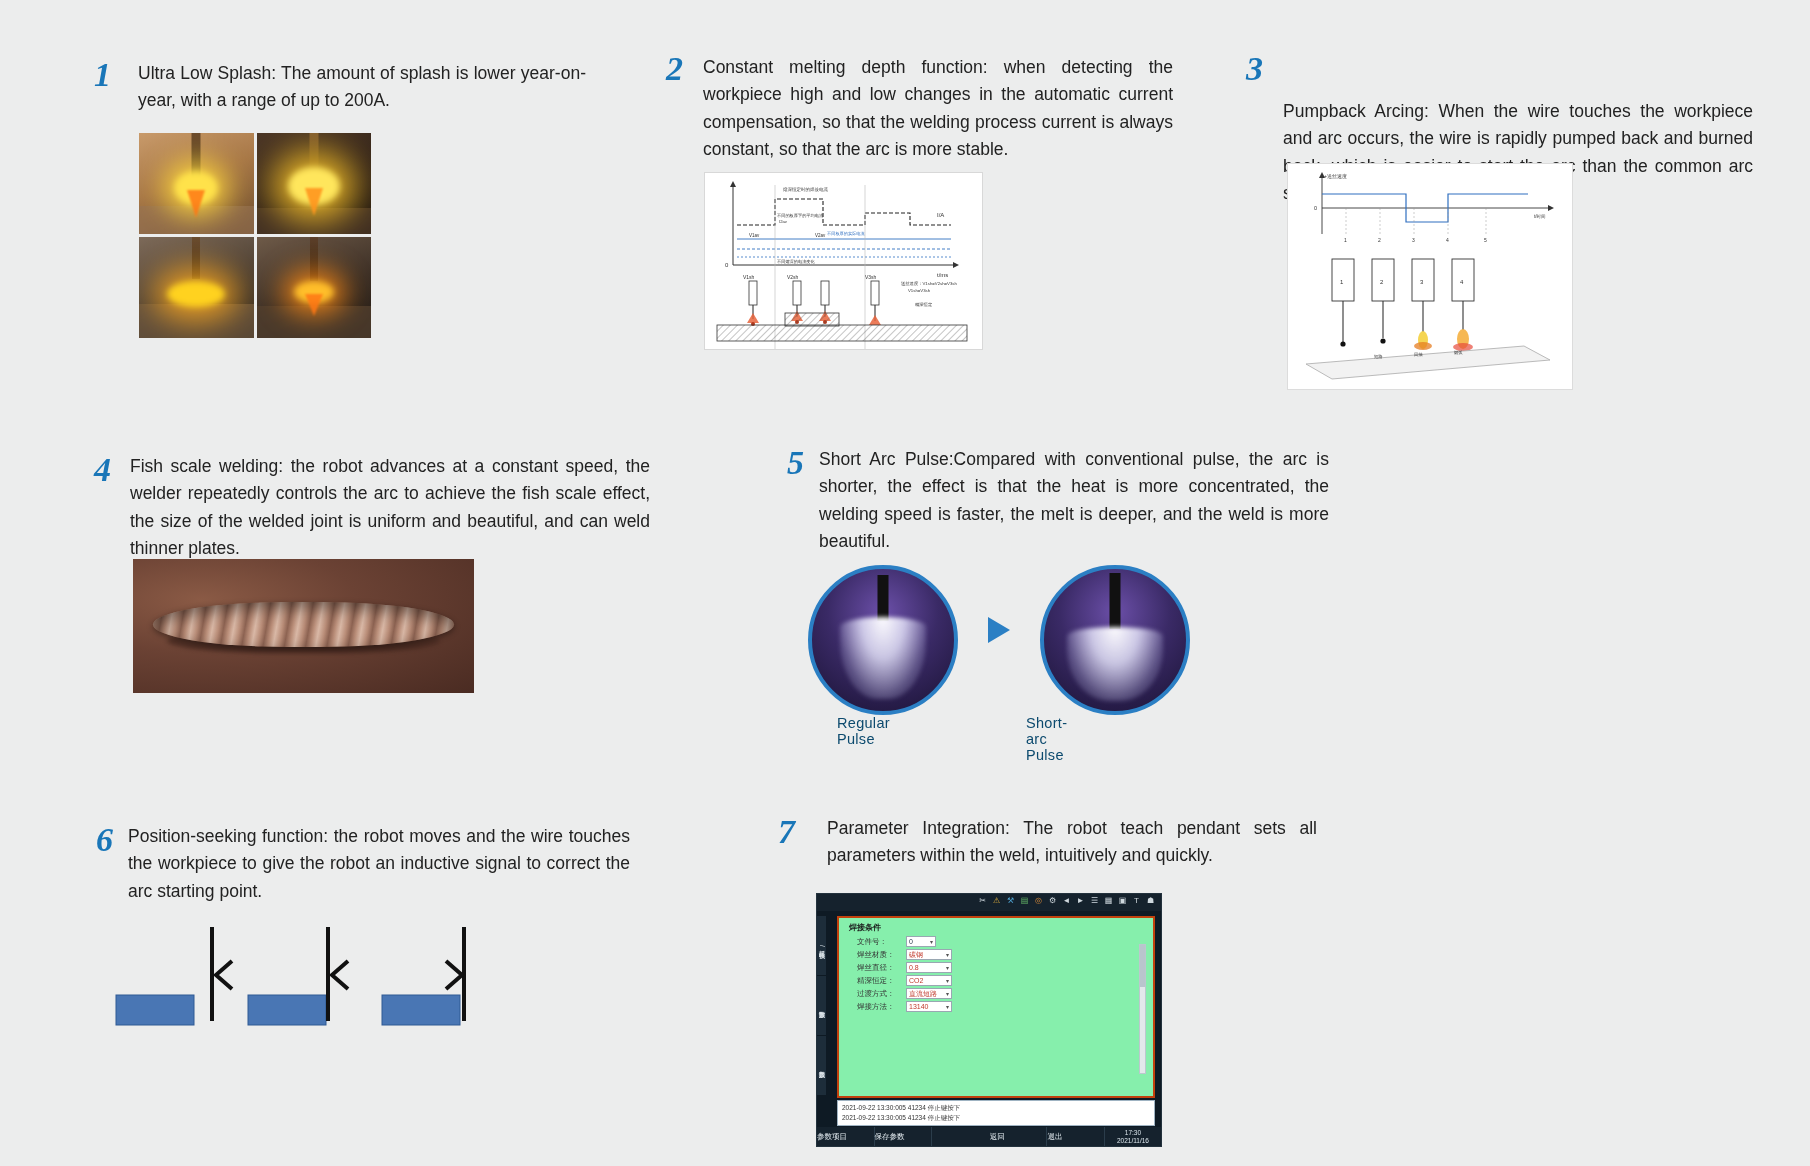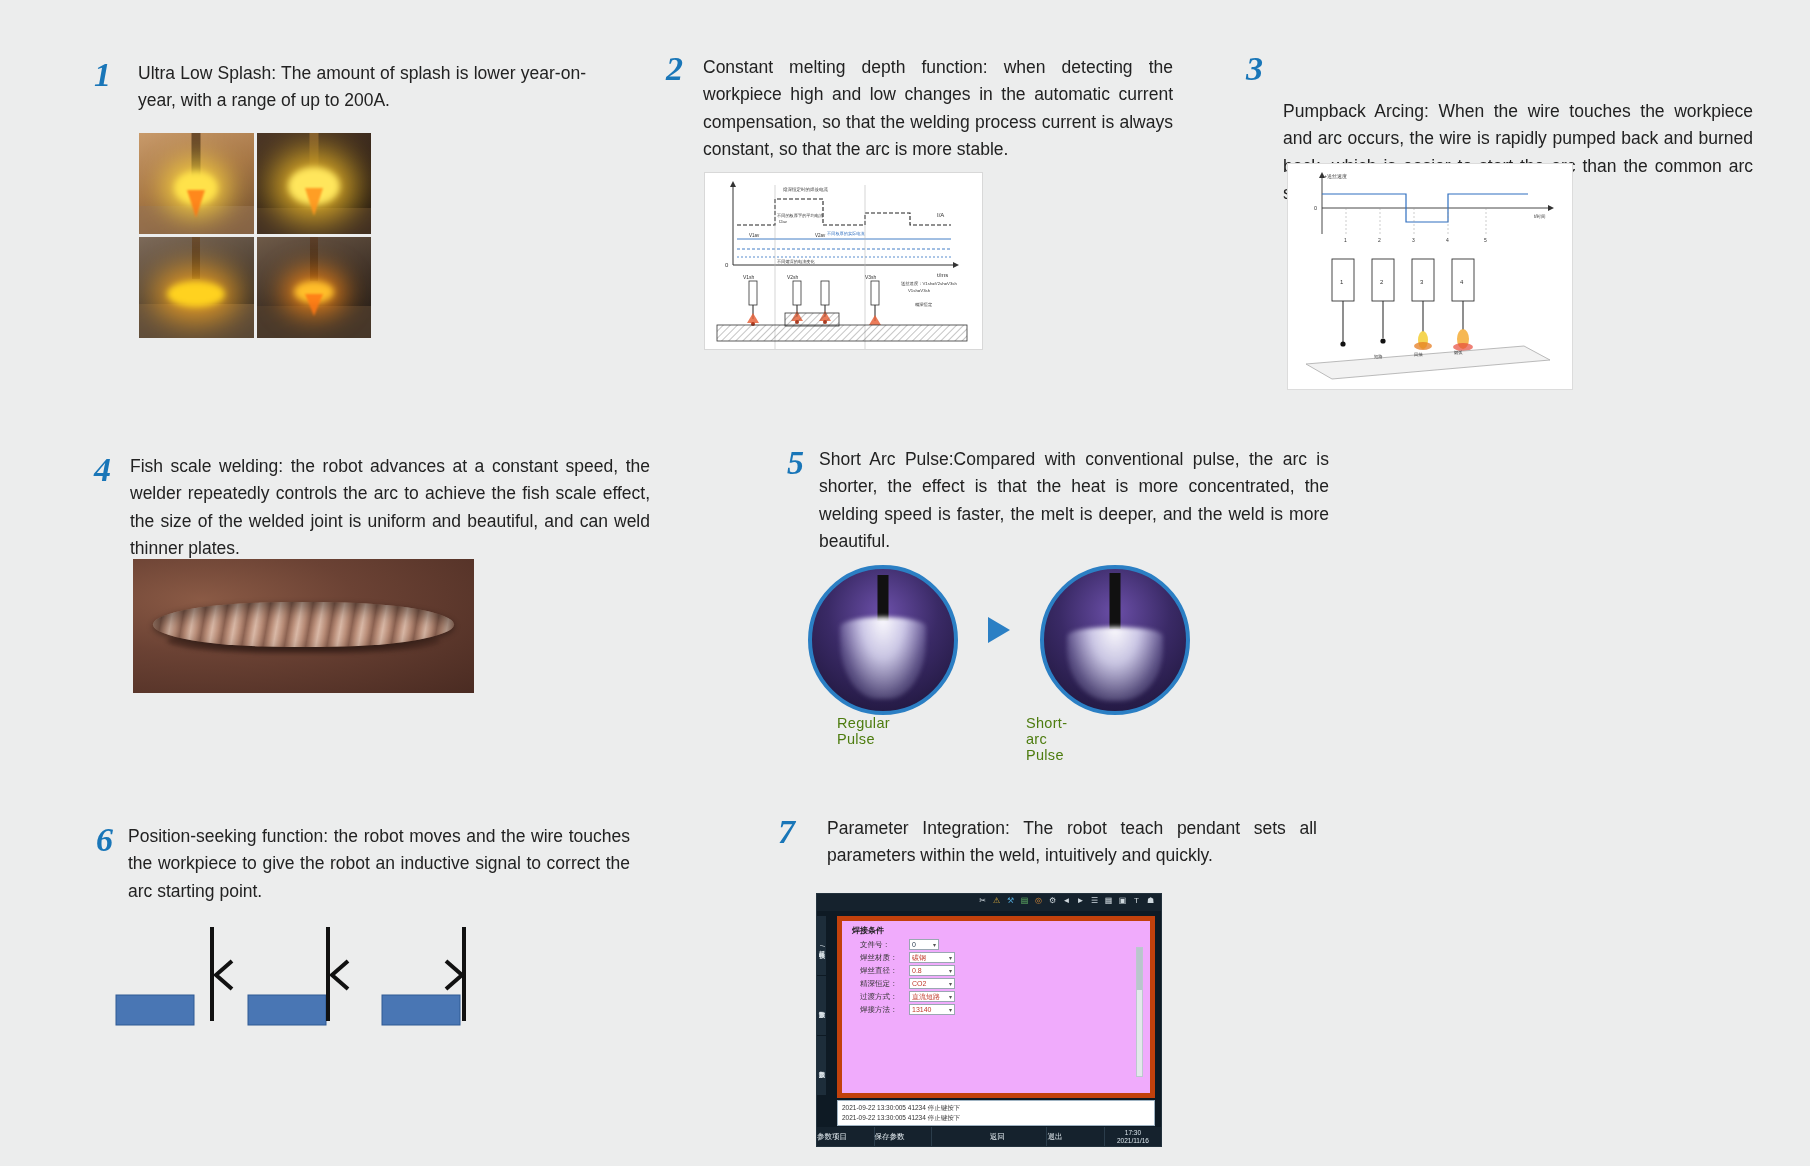--- a/index.html
+++ b/index.html
@@ -36,21 +36,21 @@
   .ftext {
     position: absolute;
     font-size: 17.5px;
     line-height: 1.56;
     color: #222;
     text-align: justify;
   }
   .caption {
     position: absolute;
     font-size: 14.5px;
-    color: #4d7c0f;
+    color: #0c4a6e;
     letter-spacing: 0.3px;
   }
 
   
   .img1 {
     position: absolute;
     left: 139px; top: 133px;
     width: 232px; height: 205px;
     display: grid;
     grid-template-columns: 1fr 1fr;
@@ -206,22 +206,22 @@
     color: #cfd8de;
     line-height: 1;
     display: inline-block;
     width: 11px; height: 11px;
     text-align: center;
   }
   .pd-body {
     position: absolute;
     left: 20px; top: 22px;
     right: 6px; bottom: 48px;
-    background: #f0abfc;
-    border: 5px solid #c2410c;
+    background: #86efac;
+    border: 2px solid #c2410c;
   }
   .pd-title {
     font-size: 8px;
     color: #1a1a1a;
     padding: 4px 0 2px 10px;
     font-weight: bold;
   }
   .pd-row {
     display: flex;
     align-items: center;

